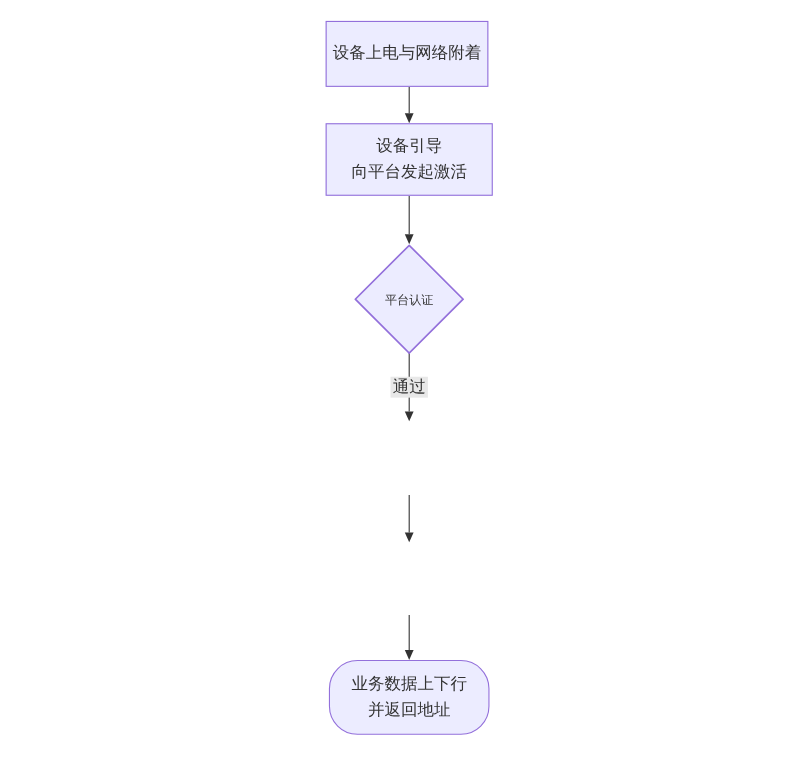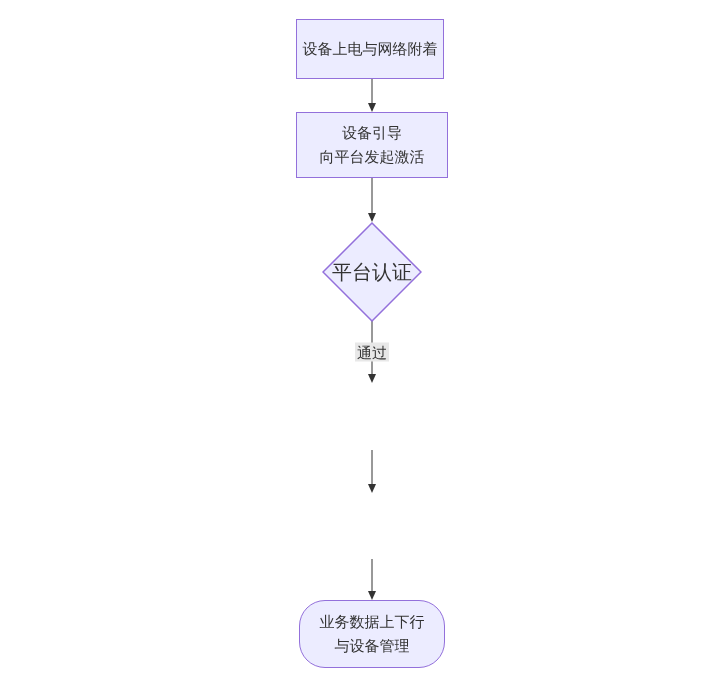--- a/index.html
+++ b/index.html
@@ -56,21 +56,21 @@
   .diamond-label {
     position: absolute;
     left: 0;
     top: 0;
     width: 100%;
     height: 100%;
     display: flex;
     align-items: center;
     justify-content: center;
     color: #333333;
-    font-size: 20px;
+    font-size: 11px;
     white-space: nowrap;
   }
   .edge-label {
     position: absolute;
     left: 372px;
     top: 352px;
     transform: translate(-50%, -50%);
     background: #e8e8e8;
     color: #333333;
     font-size: 15px;
@@ -127,16 +127,16 @@
     </svg>
     <span class="diamond-label">平台认证</span>
   </div>
 
   <div class="edge-label">通过</div>
 
 
 
   <div class="node" style="left:299px; top:600px; width:146px; height:68px;border-radius:26px;">
     <span class="line">业务数据上下行</span>
-    <span class="line">与设备管理</span>
+    <span class="line">并返回地址</span>
   </div>
 
 </div>
 
 </body></html>

